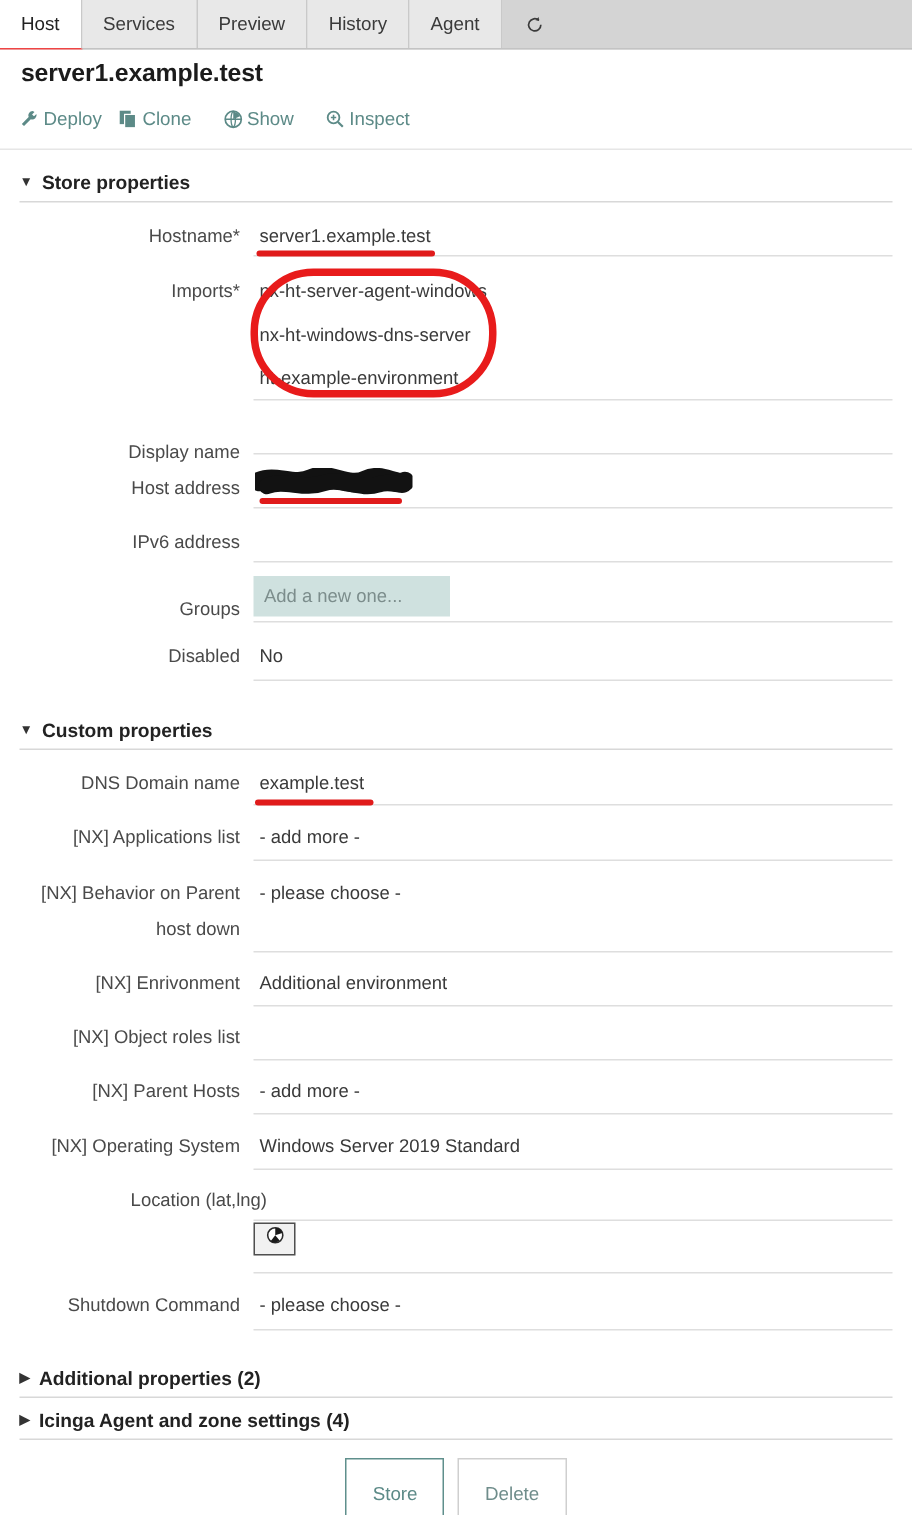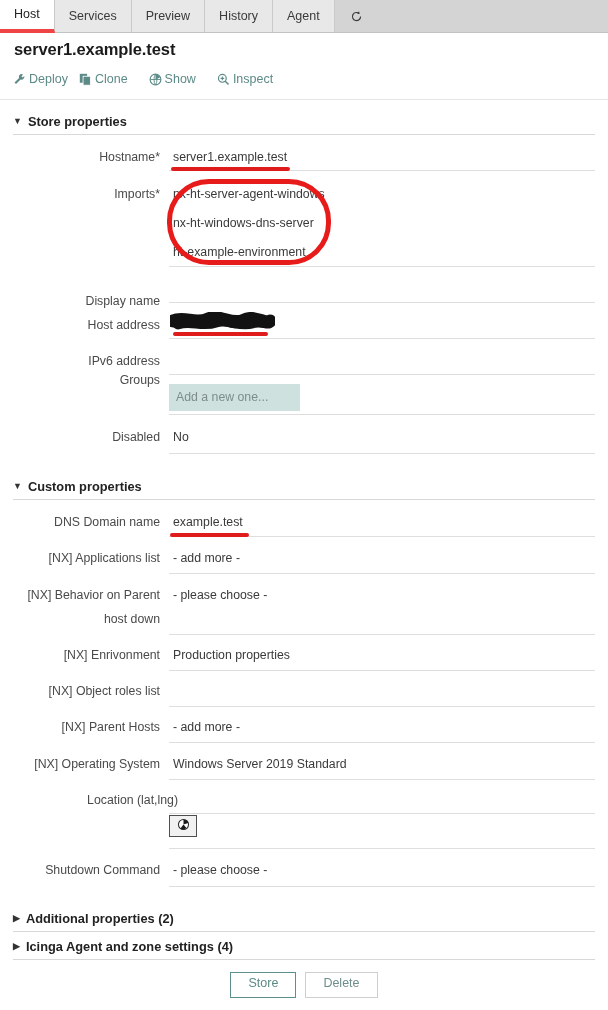--- a/index.html
+++ b/index.html
@@ -24,21 +24,21 @@
     padding: 0 14px;
     display: flex; align-items: center; justify-content: center;
     font-size: 12.5px; color: #3a3a3a;
     background: #e8e8e8;
     border-right: 1px solid #c9c9c9;
     cursor: pointer;
     line-height: 1;
   }
   .tab.active {
     background: #ffffff; color: #222; font-weight: normal;
-    border-bottom: 4px solid #ef4444;
+    border-bottom: 1px solid #ef4444;
     margin-bottom: -1px;
   }
   .tab-refresh {
     width: 44px; display: flex; align-items: center; justify-content: center;
     background: #d4d4d4; cursor: pointer;
   }
   .tab-refresh svg { display: block; }
 
   
   .page-title {
@@ -110,21 +110,21 @@
     background: #f1f1f1;
     border: 1px solid #4f4f4f;
     display: flex; align-items: center; justify-content: center;
     cursor: pointer;
   }
 
   
   .btnbar { position: absolute; left: 0; top: 972px; width: 608px;
             display: flex; justify-content: center; gap: 9px; }
   .btn {
-    font-size: 12.5px; padding: 4px 17px 7px;
+    font-size: 12.5px; padding: 17px 17px 7px;
     background: #fff; cursor: pointer; line-height: 1;
     color: #5c8a87;
   }
   .btn.primary { border: 1px solid #5f8f8c; }
   .btn.secondary { border: 1px solid #cfcfcf; color: #6f8d8b; }
 
   
   .ann-underline {
     position: absolute; height: 4px; background: #e01b1b;
     border-radius: 2px;
@@ -251,21 +251,21 @@
     <div class="underline" style="top:338px;"></div>
   </div>
 
   <div class="row">
     <div class="lbl" style="top:354px;">IPv6 address</div>
     <div class="val" style="top:354px;"></div>
     <div class="underline" style="top:374px;"></div>
   </div>
 
   <div class="row">
-    <div class="lbl" style="top:373px;">Groups</div>
+    <div class="lbl" style="top:399px;">Groups</div>
     <div class="groups-box">
       <span>Add a new one...</span>
     </div>
     <div class="underline" style="top:414px;"></div>
   </div>
 
   <div class="row">
     <div class="lbl" style="top:430px;">Disabled</div>
     <div class="val" style="top:430px;">No</div>
     <div class="underline" style="top:453px;"></div>
@@ -291,21 +291,21 @@
 
   <div class="row">
     <div class="lbl" style="top:588px;">[NX] Behavior on Parent</div>
     <div class="lbl" style="top:612px;">host down</div>
     <div class="val" style="top:588px;">- please choose -</div>
     <div class="underline" style="top:634px;"></div>
   </div>
 
   <div class="row">
     <div class="lbl" style="top:648px;">[NX] Enrivonment</div>
-    <div class="val" style="top:648px;">Production properties</div>
+    <div class="val" style="top:648px;">Additional environment</div>
     <div class="underline" style="top:670px;"></div>
   </div>
 
   <div class="row">
     <div class="lbl" style="top:684px;">[NX] Object roles list</div>
     <div class="val" style="top:684px;"></div>
     <div class="underline" style="top:706px;"></div>
   </div>
 
   <div class="row">

